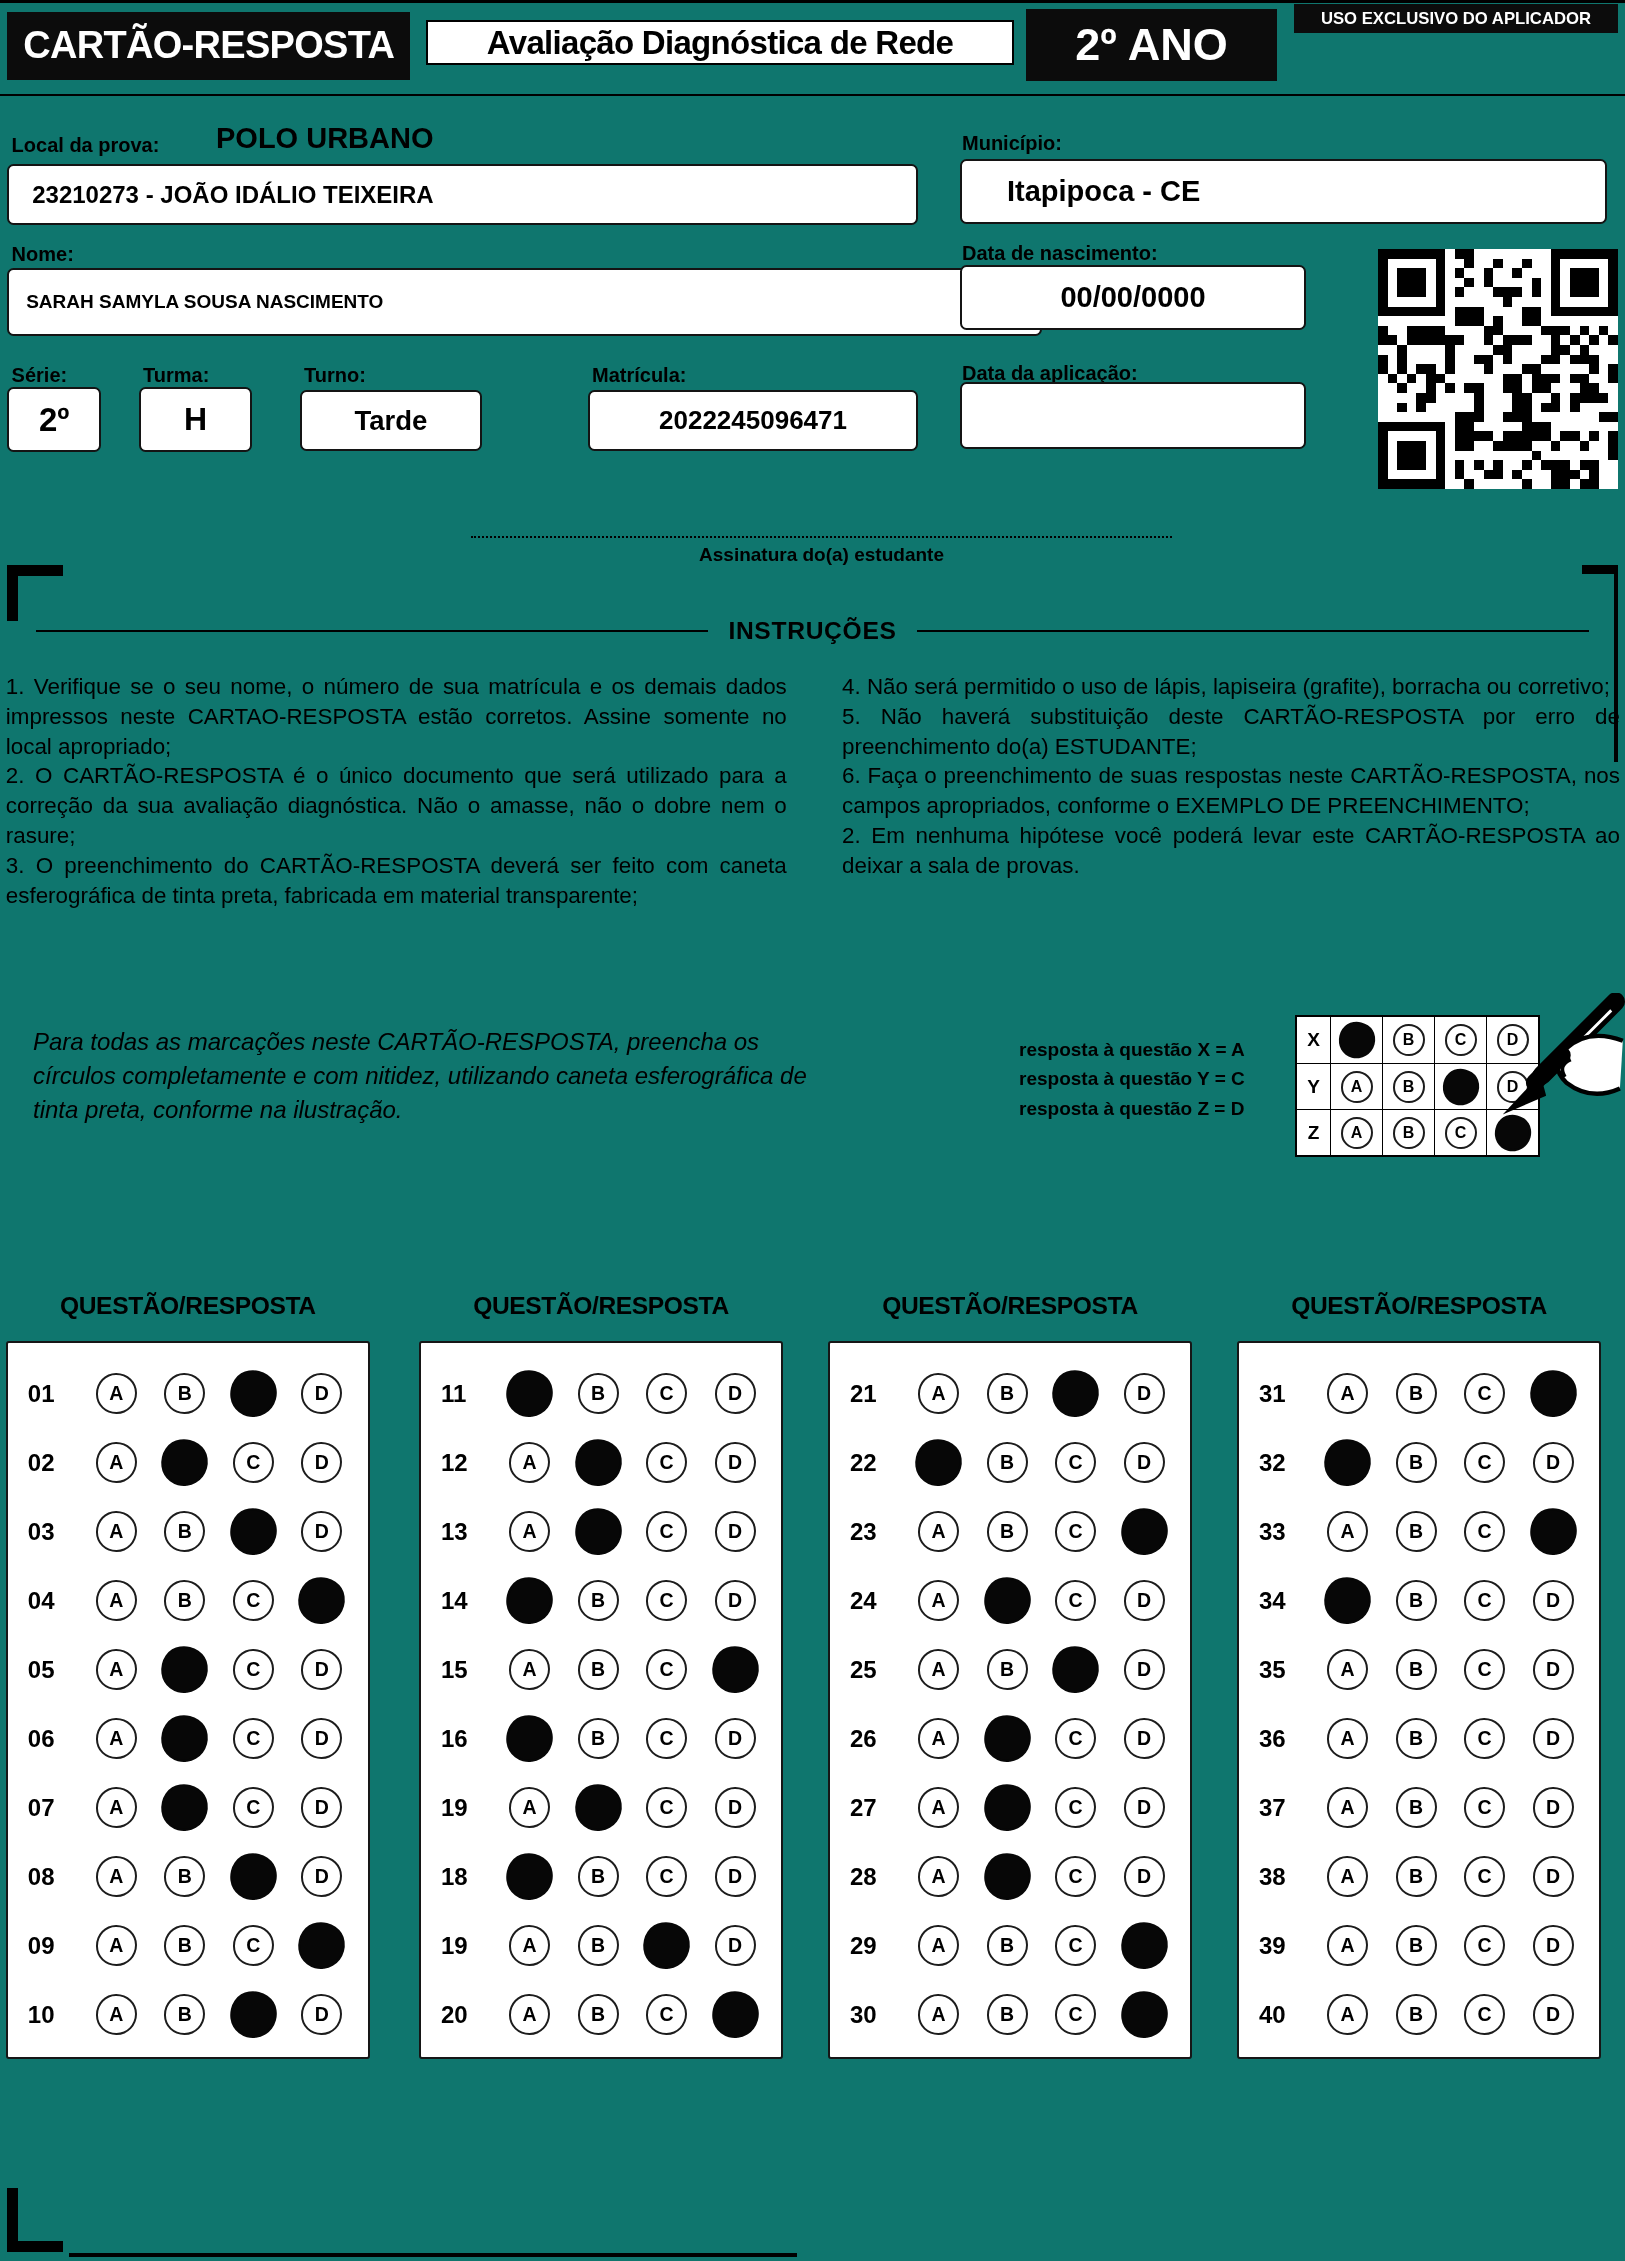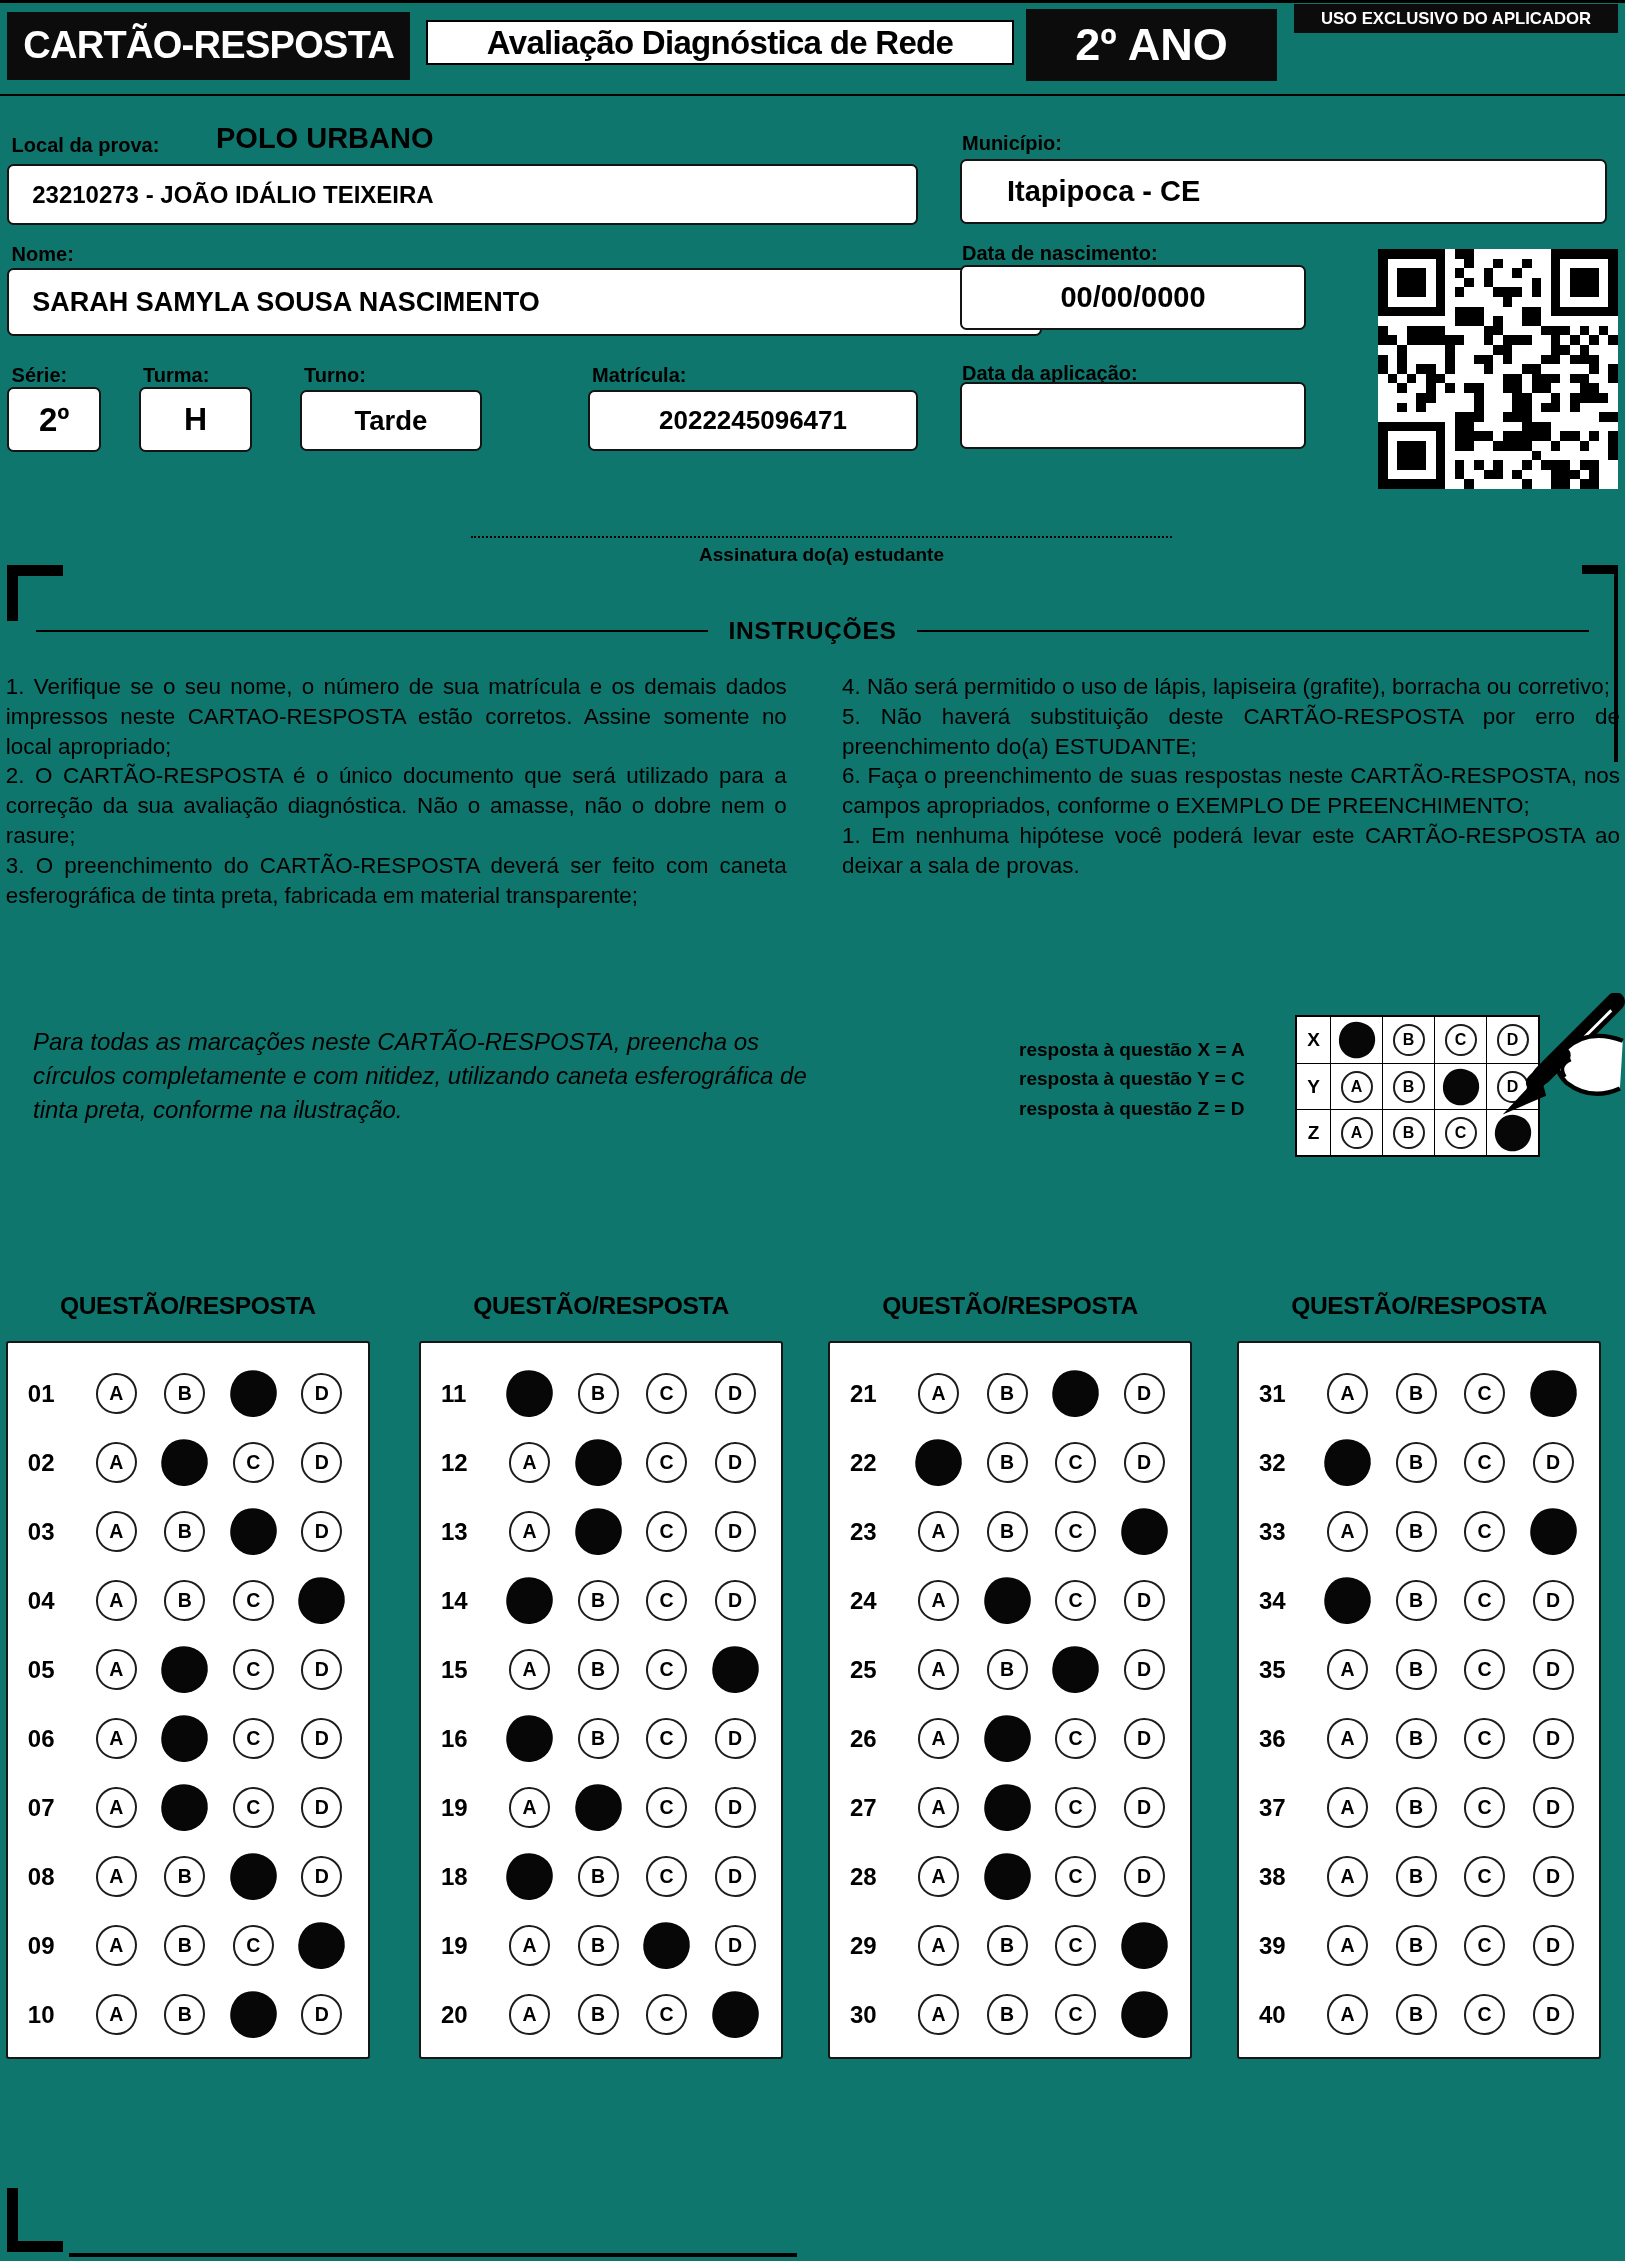--- a/index.html
+++ b/index.html
@@ -83,21 +83,21 @@
   <div class="abs rule-header"></div>
 
   <span class="field-label" style="left:11.6px; top:134px;">Local da prova:</span>
   <span class="abs" style="left:216px; top:122px; font-size:29px; font-weight:bold;">POLO URBANO</span>
   <span class="field-label" style="left:962px; top:132px;">Município:</span>
 
   <div class="abs field-box" style="left:7.2px; top:164px; width:911px; height:61px; padding-left:23px; font-size:24px;">23210273 - JOÃO IDÁLIO TEIXEIRA</div>
   <div class="abs field-box" style="left:960px; top:159px; width:647px; height:65px; padding-left:45px; font-size:29px;">Itapipoca - CE</div>
 
   <span class="field-label" style="left:11.6px; top:243px;">Nome:</span>
-  <div class="abs field-box" style="left:7.2px; top:268px; width:1035px; height:68px; padding-left:23px; font-size:27px;">SARAH SAMYLA SOUSA NASCIMENTO</div>
+  <div class="abs field-box" style="left:7.2px; top:268px; width:1035px; height:68px; padding-left:17px; font-size:19px;">SARAH SAMYLA SOUSA NASCIMENTO</div>
 
   <span class="field-label" style="left:962px; top:242px;">Data de nascimento:</span>
   <div class="abs field-box center" style="left:960px; top:265px; width:346px; height:65px; font-size:29px;">00/00/0000</div>
 
   <div class="abs qr-wrap">
     <svg viewBox="0 0 25 25" shape-rendering="crispEdges" id="qrsvg">
         <rect x="0" y="0" width="25" height="25" fill="#fff"></rect>
         <rect x="8" y="0" width="1" height="1" fill="#000"></rect>
         <rect x="9" y="0" width="1" height="1" fill="#000"></rect>
         <rect x="9" y="1" width="1" height="1" fill="#000"></rect>
@@ -325,21 +325,21 @@
   </div>
   <div class="abs instr-col instr-left">
       <p>1. Verifique se o seu nome, o número de sua matrícula e os demais dados impressos neste CARTAO-RESPOSTA estão corretos. Assine somente no local apropriado;</p>
       <p>2. O CARTÃO-RESPOSTA é o único documento que será utilizado para a correção da sua avaliação diagnóstica. Não o amasse, não o dobre nem o rasure;</p>
       <p>3. O preenchimento do CARTÃO-RESPOSTA deverá ser feito com caneta esferográfica de tinta preta, fabricada em material transparente;</p>
     </div>
   <div class="abs instr-col instr-right">
       <p>4. Não será permitido o uso de lápis, lapiseira (grafite), borracha ou corretivo;</p>
       <p>5. Não haverá substituição deste CARTÃO-RESPOSTA por erro de preenchimento do(a) ESTUDANTE;</p>
       <p>6. Faça o preenchimento de suas respostas neste CARTÃO-RESPOSTA, nos campos apropriados, conforme o EXEMPLO DE PREENCHIMENTO;</p>
-      <p>1. Em nenhuma hipótese você poderá levar este CARTÃO-RESPOSTA ao deixar a sala de provas.</p>
+      <p>2. Em nenhuma hipótese você poderá levar este CARTÃO-RESPOSTA ao deixar a sala de provas.</p>
     </div>
 
   <div class="abs example-text">Para todas as marcações neste CARTÃO-RESPOSTA, preencha os círculos completamente e com nitidez, utilizando caneta esferográfica de tinta preta, conforme na ilustração.</div>
   <div class="abs example-legend">
       <div>resposta à questão X = A</div>
       <div>resposta à questão Y = C</div>
       <div>resposta à questão Z = D</div>
     </div>
   <div class="abs example-grid">
       <div class="ex-row">

